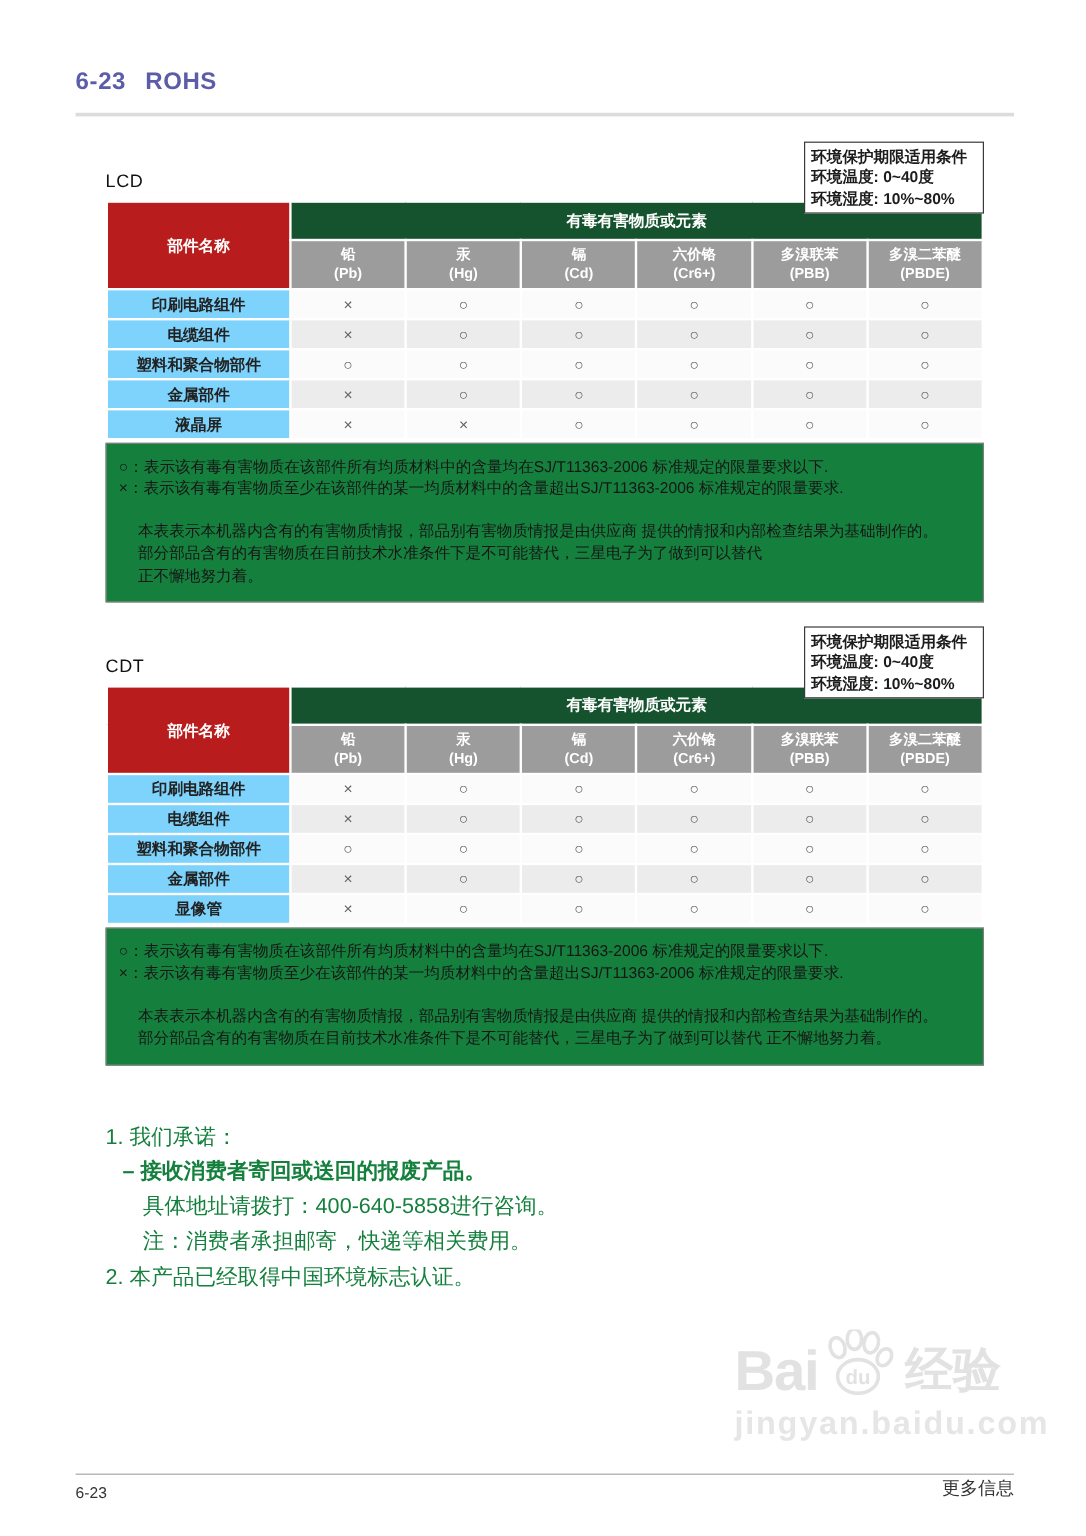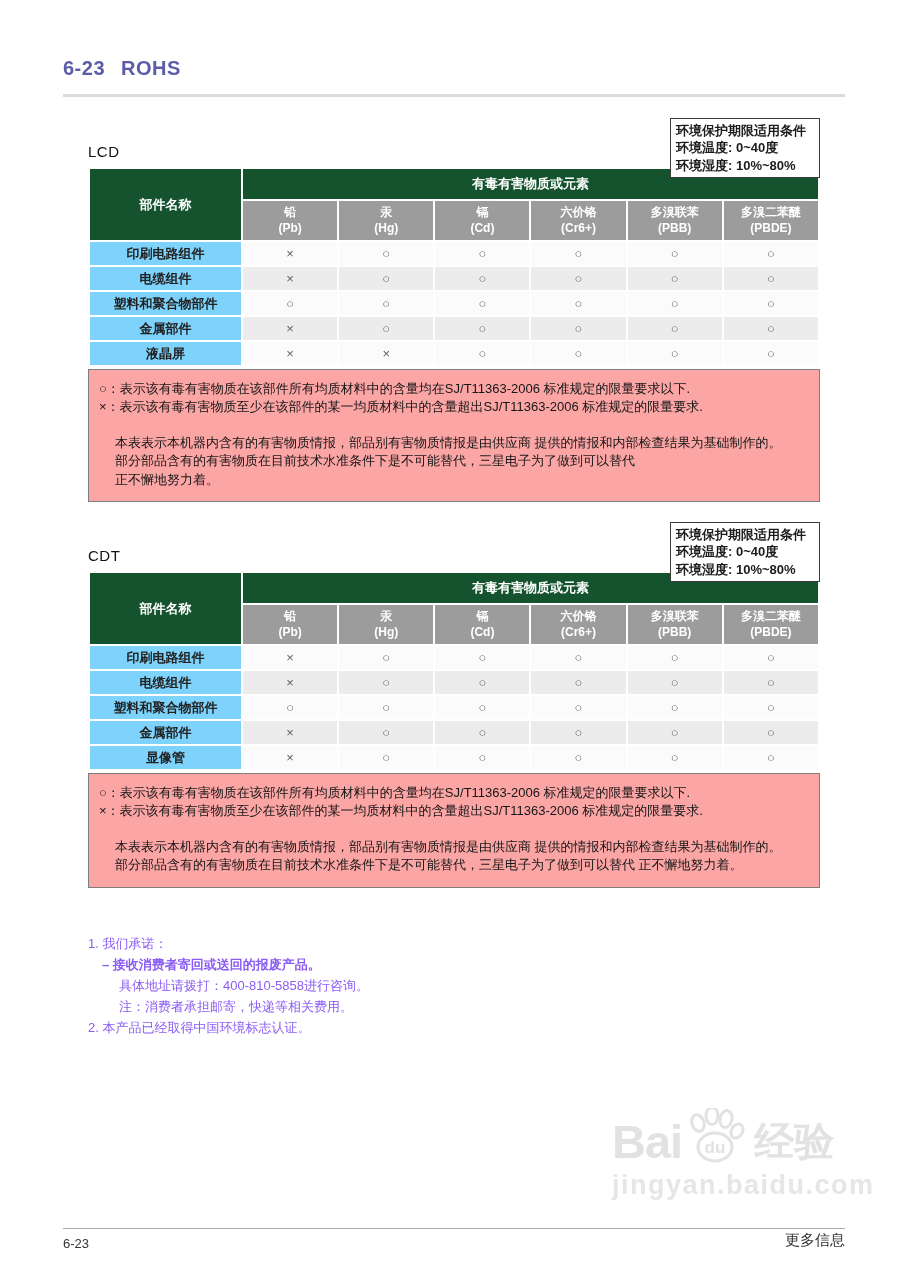--- a/index.html
+++ b/index.html
@@ -20,36 +20,36 @@
   #cdt-section{top:522px;}
   .env-box{
     position:absolute;top:0;right:0;width:150px;box-sizing:border-box;
     border:1px solid #3a3a3a;background:#fff;padding:3px 5px;
     font-size:13px;font-weight:bold;line-height:1.34;color:#1c1c1c;z-index:2;
   }
   .sec-label{position:absolute;left:0;top:25px;font-size:15px;color:#111;letter-spacing:.5px;}
   
   .rohs-table{margin-top:49px;width:732px;border-collapse:collapse;table-layout:fixed;}
   .rohs-table th,.rohs-table td{border:2px solid #ffffff;padding:0;text-align:center;vertical-align:middle;}
-  th.part-head{width:151px;background:#14532d;color:#fff;font-size:13px;font-weight:bold;}
+  th.part-head{width:151px;background:#b91c1c;color:#fff;font-size:13px;font-weight:bold;}
   th.group-head{background:#14532d;color:#fff;font-size:13px;font-weight:bold;height:30px;}
   th.col-head{background:#9c9c9c;color:#fff;font-size:12px;height:39px;line-height:1.3;font-weight:bold;}
   th.col-head .cname,th.col-head .csym{display:block;}
   td.part{background:#7dd3fc;font-weight:bold;font-size:13px;color:#222;height:23px;}
   td.mark{font-size:13px;color:#616161;height:23px;}
   tr.row-odd  td.mark{background:#fbfbfb;}
   tr.row-even td.mark{background:#ececec;}
   
   .notes-box{
     border:1px solid #7e7e7e;margin-top:2px;padding:10px 10px 12px 10px;
-    font-size:13px;color:#161616;line-height:1.42;background:#fca5a5;
+    font-size:13px;color:#161616;line-height:1.42;background:#15803d;
   }
   .desc-block{margin-top:17px;margin-left:16px;}
   
-  .commitments{position:absolute;left:88px;top:933px;font-size:13px;color:#8b5cf6;line-height:1.62;}
+  .commitments{position:absolute;left:88px;top:933px;font-size:18px;color:#15803d;line-height:1.62;}
   .ind-1{padding-left:14px;font-weight:bold;}
   .ind-2{padding-left:31px;}
   
   .watermark{position:absolute;left:612px;top:1108px;color:#e2e2e2;z-index:1;user-select:none;}
   .wm-row{display:flex;align-items:center;}
   .wm-bai{font-size:47px;font-weight:bold;letter-spacing:-1px;line-height:1;}
   .wm-paw{margin:0 2px 6px 2px;}
   .wm-suffix{font-size:40px;font-weight:bold;margin-left:6px;line-height:1;}
   .wm-url{font-size:27px;font-weight:bold;letter-spacing:1.5px;margin-top:-4px;color:#e6e6e6;}
   
@@ -267,21 +267,21 @@
       <div class="desc-block">
         <div>本表表示本机器内含有的有害物质情报，部品别有害物质情报是由供应商 提供的情报和内部检查结果为基础制作的。</div>
         <div>部分部品含有的有害物质在目前技术水准条件下是不可能替代，三星电子为了做到可以替代 正不懈地努力着。</div>
       </div>
     </div>
   </section>
 
   <div class="commitments">
     <div>1. 我们承诺：</div>
     <div class="ind-1">– 接收消费者寄回或送回的报废产品。</div>
-    <div class="ind-2">具体地址请拨打：400-810-5858进行咨询。</div>
+    <div class="ind-2">具体地址请拨打：400-640-5858进行咨询。</div>
     <div class="ind-2">注：消费者承担邮寄，快递等相关费用。</div>
     <div>2. 本产品已经取得中国环境标志认证。</div>
   </div>
 
   <div class="watermark">
     <div class="wm-row">
       <span class="wm-bai">Bai</span>
       <span class="wm-paw">
         <svg width="62" height="56" viewBox="0 0 62 56" fill="none">
           <ellipse cx="14" cy="15" rx="6" ry="8.5" stroke="#e2e2e2" stroke-width="3" transform="rotate(-18 14 15)"></ellipse>

